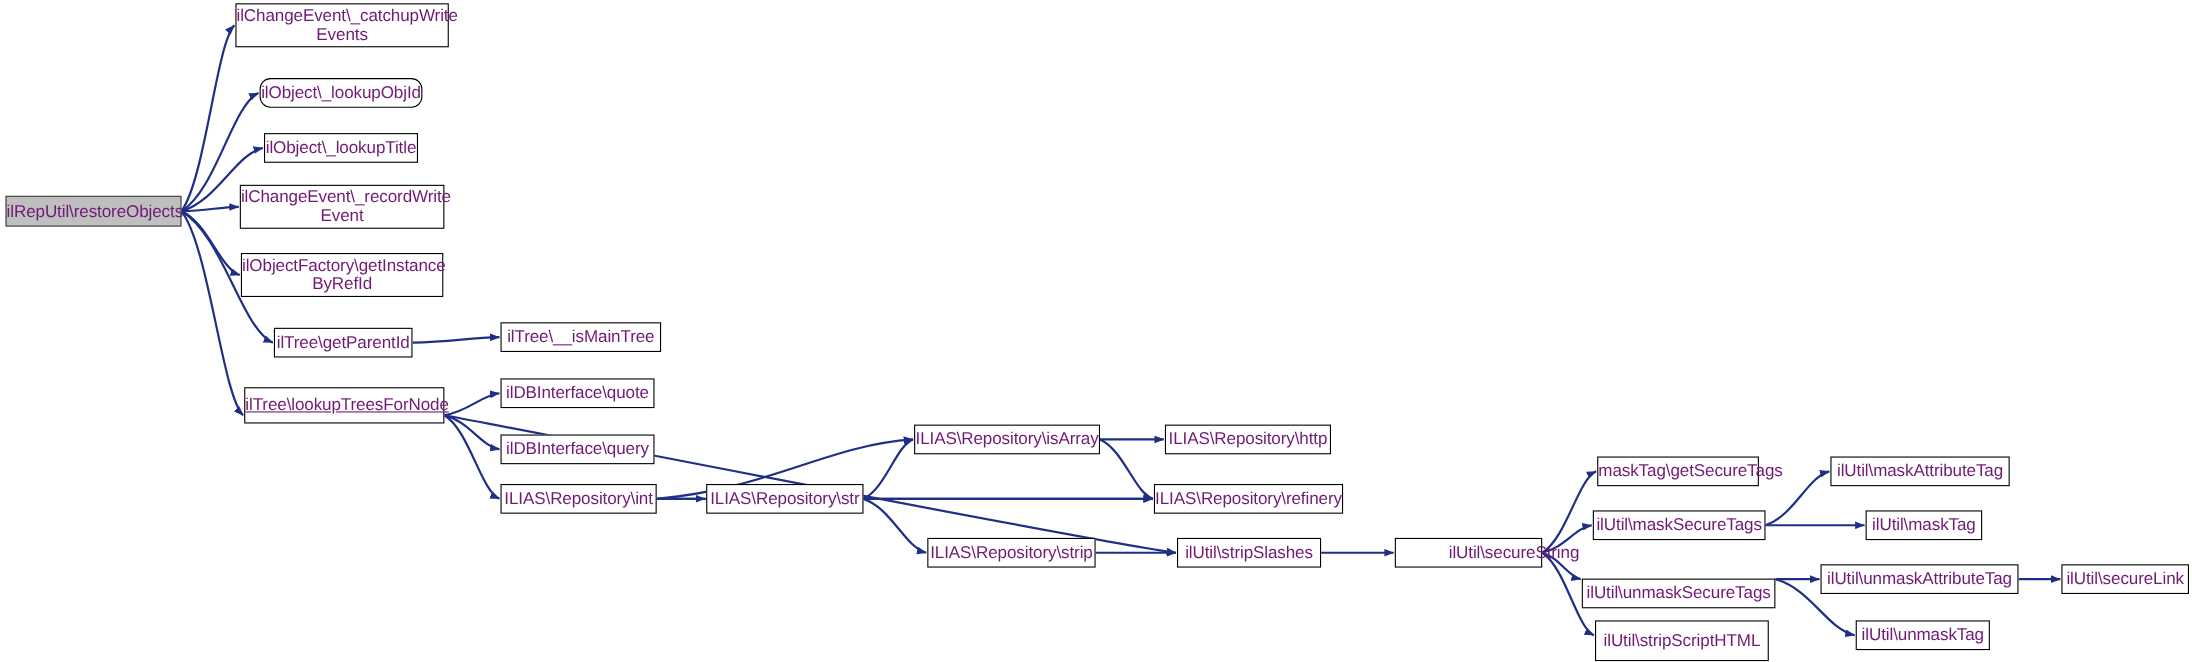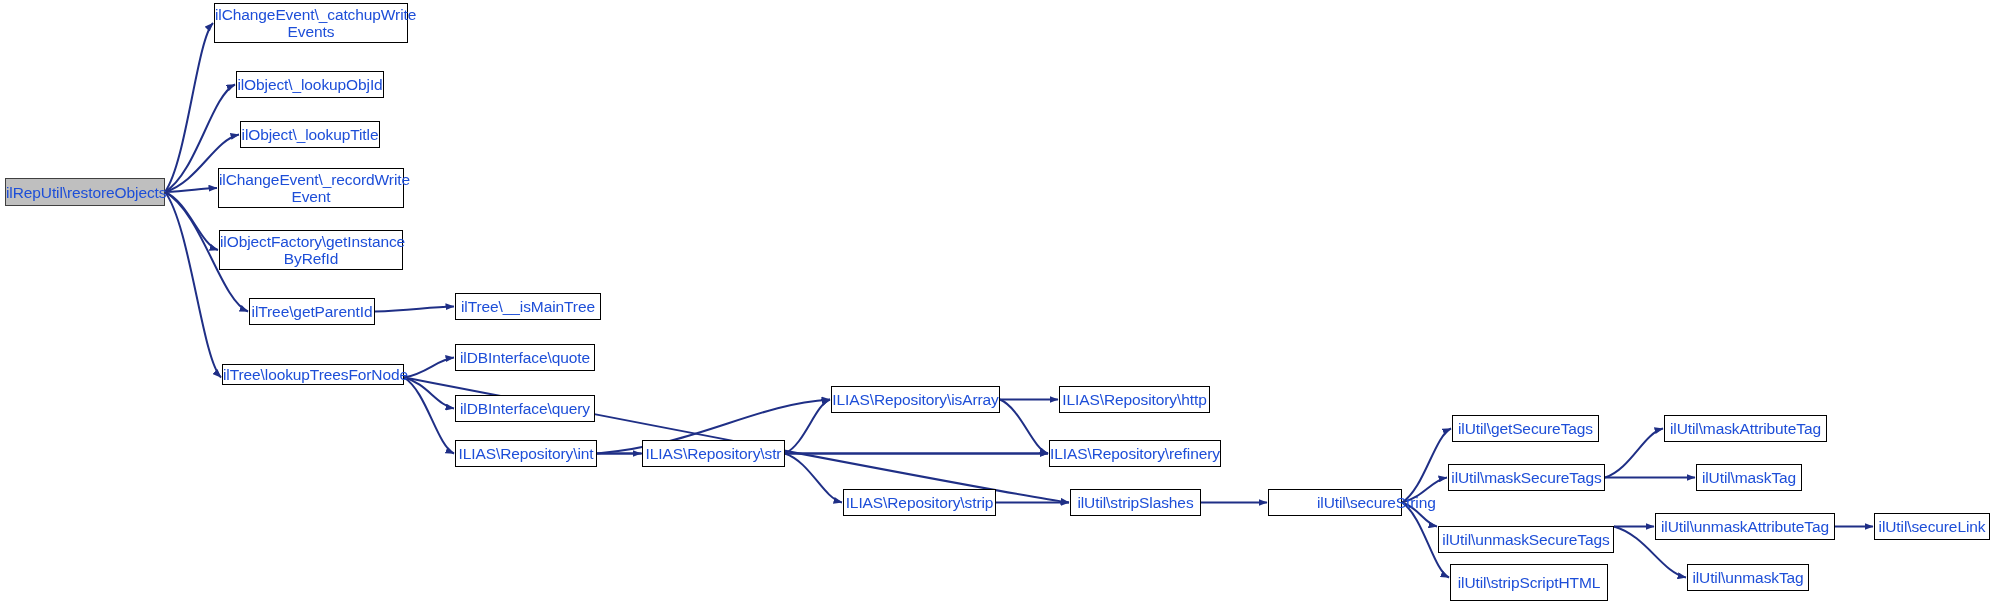--- a/index.html
+++ b/index.html
@@ -22,21 +22,21 @@
     top: 0;
     width: 1993px;
     height: 602px;
     pointer-events: none;
   }
   .node {
     position: absolute;
     box-sizing: border-box;
     border: 1px solid #000000;
     background: #ffffff;
-    color: #1d4ed8;
+    color: #701a75;
     font-size: 15.5px;
     line-height: 17px;
     text-align: center;
     display: flex;
     align-items: center;
     justify-content: center;
     white-space: pre-line;
     letter-spacing: -0.1px;
     z-index: 2;
   }
@@ -92,40 +92,40 @@
         <path d="M1605,477.5 C1635,477.5 1665,477.5 1695,477.5" fill="none" stroke="#1f2f86" stroke-width="2" marker-end="url(#arrowhead)"></path>
         <path d="M1614,526.5 C1627.3333333333333,526.5 1640.6666666666667,526.5 1654,526.5" fill="none" stroke="#1f2f86" stroke-width="2" marker-end="url(#arrowhead)"></path>
         <path d="M1614,526.5 C1646.4,535.68 1661.7,572.4 1686,577.5" fill="none" stroke="#1f2f86" stroke-width="2" marker-end="url(#arrowhead)"></path>
         <path d="M1835,526.5 C1847.6666666666667,526.5 1860.3333333333333,526.5 1873,526.5" fill="none" stroke="#1f2f86" stroke-width="2" marker-end="url(#arrowhead)"></path>
       </g>
   </svg>
   <div id="node-layer">
       <div class="node root" style="left: 5px; top: 178px; width: 160px; height: 28px;"><span class="node-label">ilRepUtil\restoreObjects</span></div>
       <div class="node" style="left: 214px; top: 3px; width: 194px; height: 40px;"><span class="node-label">ilChangeEvent\_catchupWrite
 Events</span></div>
-      <div class="node" style="left: 236px; top: 71px; width: 148px; height: 27px;"><span class="node-label">ilObject\_lookupObjId</span></div>
+      <div class="node" style="left: 236px; top: 71px; width: 148px; height: 27px; border-radius: 10px;"><span class="node-label">ilObject\_lookupObjId</span></div>
       <div class="node" style="left: 240px; top: 121px; width: 140px; height: 27px;"><span class="node-label">ilObject\_lookupTitle</span></div>
       <div class="node" style="left: 218px; top: 168px; width: 186px; height: 40px;"><span class="node-label">ilChangeEvent\_recordWrite
 Event</span></div>
       <div class="node" style="left: 219px; top: 230px; width: 184px; height: 40px;"><span class="node-label">ilObjectFactory\getInstance
 ByRefId</span></div>
       <div class="node" style="left: 249px; top: 298px; width: 126px; height: 27px;"><span class="node-label">ilTree\getParentId</span></div>
       <div class="node" style="left: 455px; top: 293px; width: 146px; height: 27px;"><span class="node-label">ilTree\__isMainTree</span></div>
-      <div class="node" style="left: 222px; top: 364px; width: 182px; height: 21px;"><span class="node-label">ilTree\lookupTreesForNode</span></div>
+      <div class="node" style="left: 222px; top: 352px; width: 182px; height: 33px; text-decoration: underline;"><span class="node-label">ilTree\lookupTreesForNode</span></div>
       <div class="node" style="left: 455px; top: 344px; width: 140px; height: 27px;"><span class="node-label">ilDBInterface\quote</span></div>
       <div class="node" style="left: 455px; top: 395px; width: 140px; height: 27px;"><span class="node-label">ilDBInterface\query</span></div>
       <div class="node" style="left: 455px; top: 440px; width: 142px; height: 27px;"><span class="node-label">ILIAS\Repository\int</span></div>
       <div class="node" style="left: 642px; top: 440px; width: 143px; height: 27px;"><span class="node-label">ILIAS\Repository\str</span></div>
       <div class="node" style="left: 831px; top: 386px; width: 169px; height: 27px;"><span class="node-label">ILIAS\Repository\isArray</span></div>
       <div class="node" style="left: 1059px; top: 386px; width: 151px; height: 27px;"><span class="node-label">ILIAS\Repository\http</span></div>
       <div class="node" style="left: 1049px; top: 440px; width: 172px; height: 27px;"><span class="node-label">ILIAS\Repository\refinery</span></div>
       <div class="node" style="left: 843px; top: 489px; width: 153px; height: 27px;"><span class="node-label">ILIAS\Repository\strip</span></div>
       <div class="node" style="left: 1070px; top: 489px; width: 131px; height: 27px;"><span class="node-label">ilUtil\stripSlashes</span></div>
       <div class="node" style="left: 1268px; top: 489px; width: 134px; height: 27px; padding-left: 48px;"><span class="node-label">ilUtil\secureString</span></div>
-      <div class="node" style="left: 1452px; top: 415px; width: 147px; height: 27px;"><span class="node-label">ilUtil\getSecureTags</span></div>
+      <div class="node" style="left: 1452px; top: 415px; width: 147px; height: 27px;"><span class="node-label">maskTag\getSecureTags</span></div>
       <div class="node" style="left: 1448px; top: 464px; width: 157px; height: 27px;"><span class="node-label">ilUtil\maskSecureTags</span></div>
       <div class="node" style="left: 1438px; top: 526px; width: 176px; height: 27px;"><span class="node-label">ilUtil\unmaskSecureTags</span></div>
       <div class="node" style="left: 1450px; top: 564px; width: 158px; height: 37px;"><span class="node-label">ilUtil\stripScriptHTML</span></div>
       <div class="node" style="left: 1664px; top: 415px; width: 163px; height: 27px; justify-content: flex-end;"><span class="node-label">ilUtil\maskAttributeTag</span></div>
       <div class="node" style="left: 1696px; top: 464px; width: 106px; height: 27px;"><span class="node-label">ilUtil\maskTag</span></div>
       <div class="node" style="left: 1655px; top: 513px; width: 180px; height: 27px;"><span class="node-label">ilUtil\unmaskAttributeTag</span></div>
       <div class="node" style="left: 1687px; top: 564px; width: 122px; height: 27px;"><span class="node-label">ilUtil\unmaskTag</span></div>
       <div class="node" style="left: 1874px; top: 513px; width: 116px; height: 27px;"><span class="node-label">ilUtil\secureLink</span></div>
     </div>
 </div>

